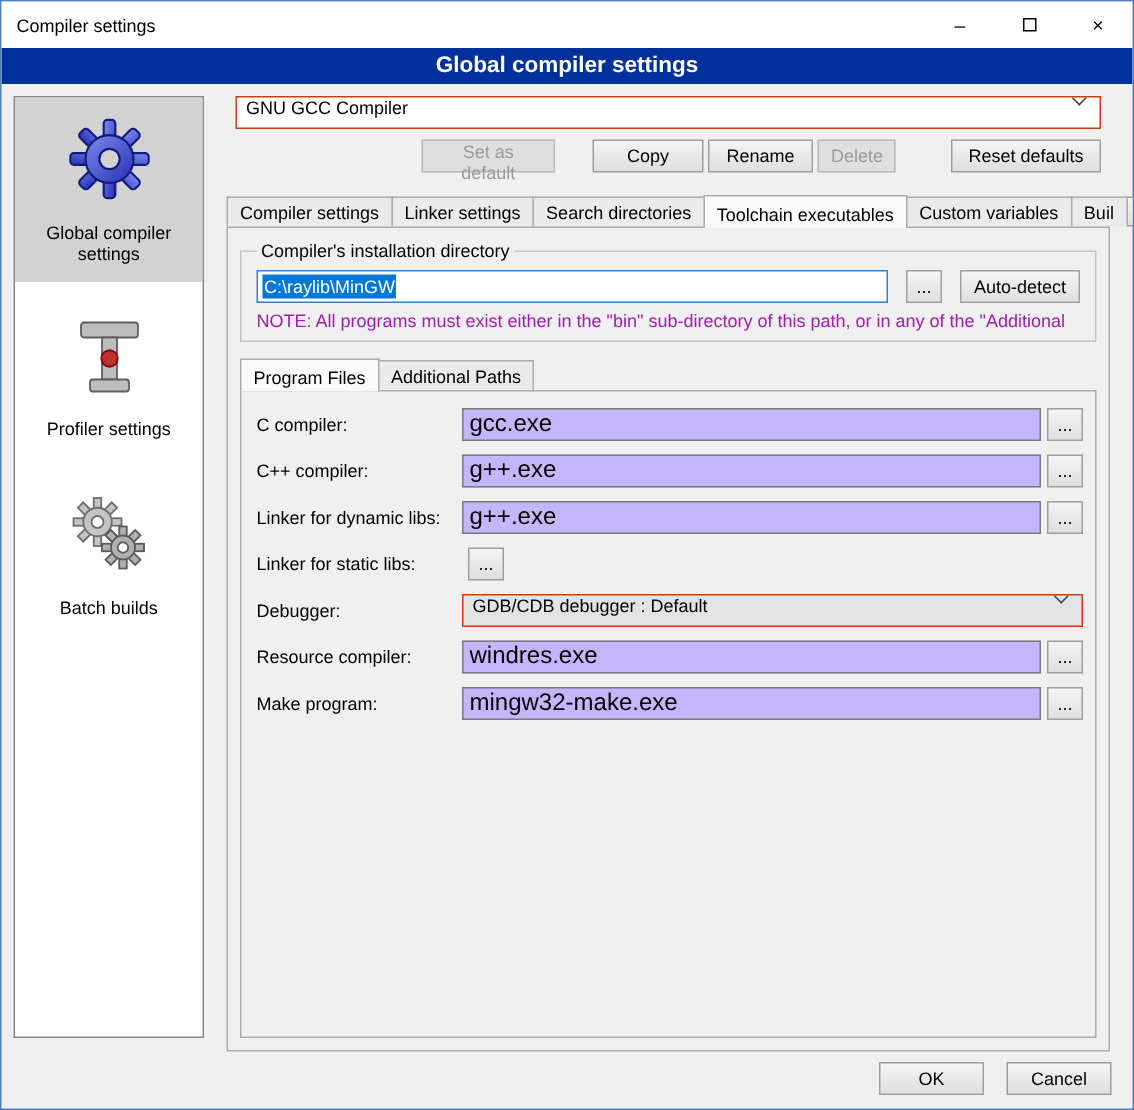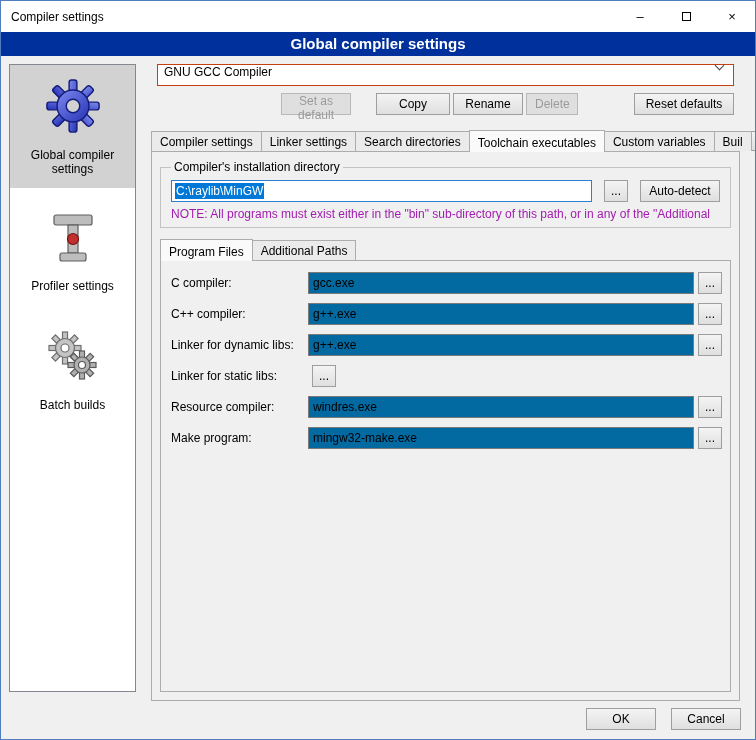--- a/index.html
+++ b/index.html
@@ -77,21 +77,21 @@
   .combo.gray { background: #E3E3E3; }
   
   .btn {
     height: 22px; font-family: inherit; font-size: 12px;
     background: linear-gradient(#F4F4F4, #DFDFDF);
     border: 1px solid #9E9E9E; border-radius: 0;
     padding: 0 8px; cursor: default; color: #000;
   }
   .btn.dis { background: #DFDFDF; color: #9B9B9B; border-color: #B8B8B8; }
   .btnrow { display: flex; margin: 7px 13px 0; }
-  .btnrow .b-setdef { margin-left: 124px; width: 70px; }
+  .btnrow .b-setdef { margin-left: 124px; width: 89px; }
   .btnrow .b-copy   { margin-left: 25px; width: 74px; }
   .btnrow .b-rename { margin-left: 3px;  width: 70px; }
   .btnrow .b-delete { margin-left: 3px;  width: 52px; }
   .btnrow .b-reset  { margin-left: auto; width: 100px; }
   
   .tabstrip {
     display: flex; align-items: flex-end;
     padding: 0 7px; margin-top: 14px; height: 22px;
   }
   .tabstrip.sub { margin: 10px 0 0 8px; padding: 0; }
@@ -138,21 +138,21 @@
   }
   .subpanel {
     border: 1px solid #ACACAC; background: #F0F0F0;
     margin: 0 8px 8px; flex: 1; padding: 11px 8px 0 10px;
     z-index: 1;
   }
   .frow { display: flex; align-items: center; margin-bottom: 9px; }
   .flabel { width: 137px; flex: none; }
   .tinput {
     flex: 1; height: 22px; border: 1px solid #7A7A7A;
-    background: #0369a1; font-family: inherit; font-size: 12px;
+    background: #c4b5fd; font-family: inherit; font-size: 16px;
     padding: 0 4px;
   }
   .frow .btn.browse { margin-left: 4px; }
   .frow .combo { flex: 1; }
   
   .footer {
     position: absolute; bottom: 9px; right: 14px;
     display: flex; gap: 15px;
   }
   .footer .btn { width: 70px; }
@@ -309,20 +309,27 @@
             <label class="flabel">Linker for dynamic libs:</label>
             <input class="tinput" value="g++.exe" style="">
             <button class="btn browse">...</button>
           </div>
 
           <div class="frow">
             <label class="flabel">Linker for static libs:</label>
             <button class="btn browse">...</button>
           </div>
 
+          <div class="frow">
+            <label class="flabel">Debugger:</label>
+            <div class="combo gray">
+              <span class="combo-val">GDB/CDB debugger : Default</span>
+              <span class="chev"></span>
+            </div>
+          </div>
 
           <div class="frow">
             <label class="flabel">Resource compiler:</label>
             <input class="tinput" value="windres.exe" style="">
             <button class="btn browse">...</button>
           </div>
 
           <div class="frow">
             <label class="flabel">Make program:</label>
             <input class="tinput" value="mingw32-make.exe" style="">

